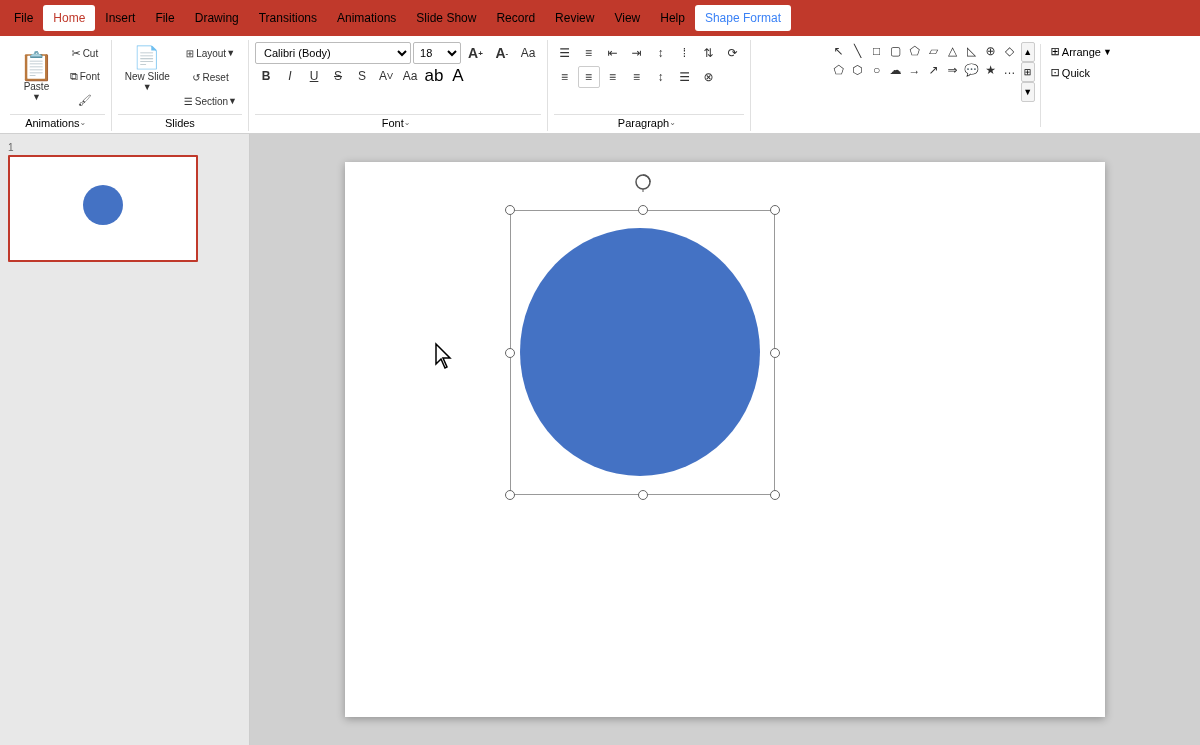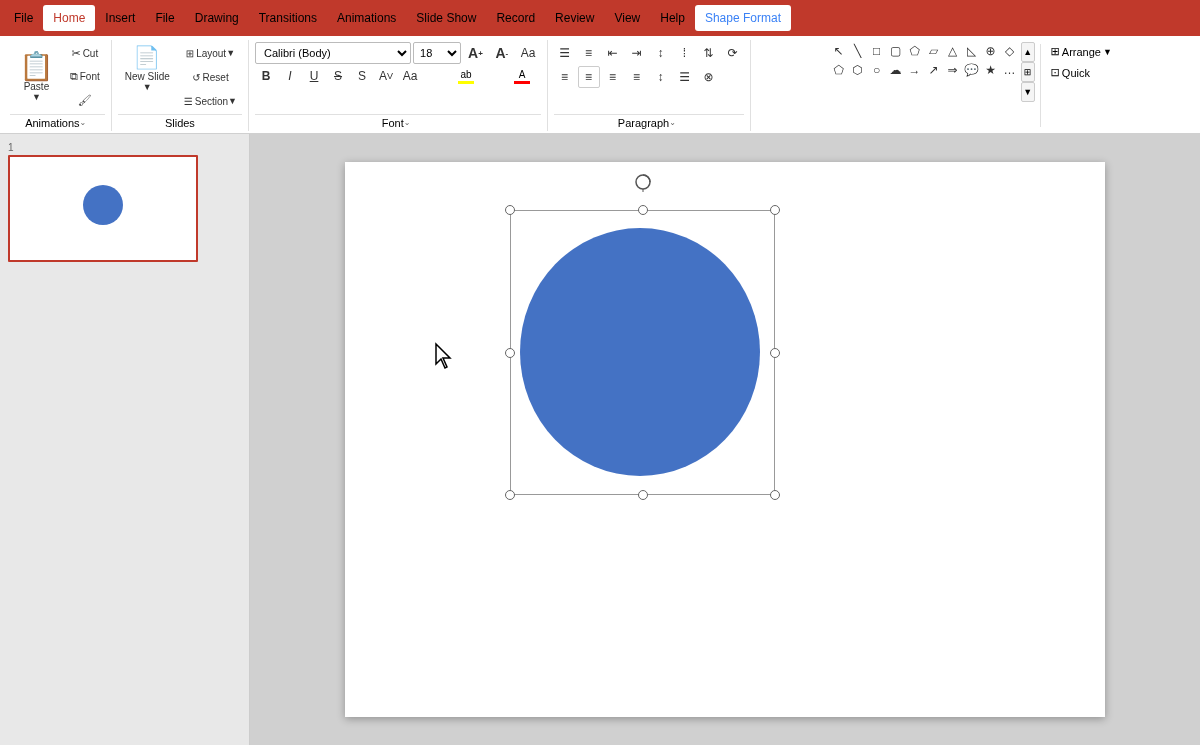--- a/index.html
+++ b/index.html
@@ -337,23 +337,22 @@
     
     .color-btn {
       width: 22px;
       height: 22px;
       display: flex;
       flex-direction: column;
       align-items: center;
       justify-content: center;
       cursor: pointer;
       border-radius: 2px;
-      font-size: 10px;
+      font-size: 17px;
       border: 1px solid transparent;
-      margin-left: 32px;
     }
     .color-bar {
       width: 16px;
       height: 3px;
       margin-top: 1px;
     }
 
     .ribbon-group-label-row {
       display: flex;
       align-items: center;

